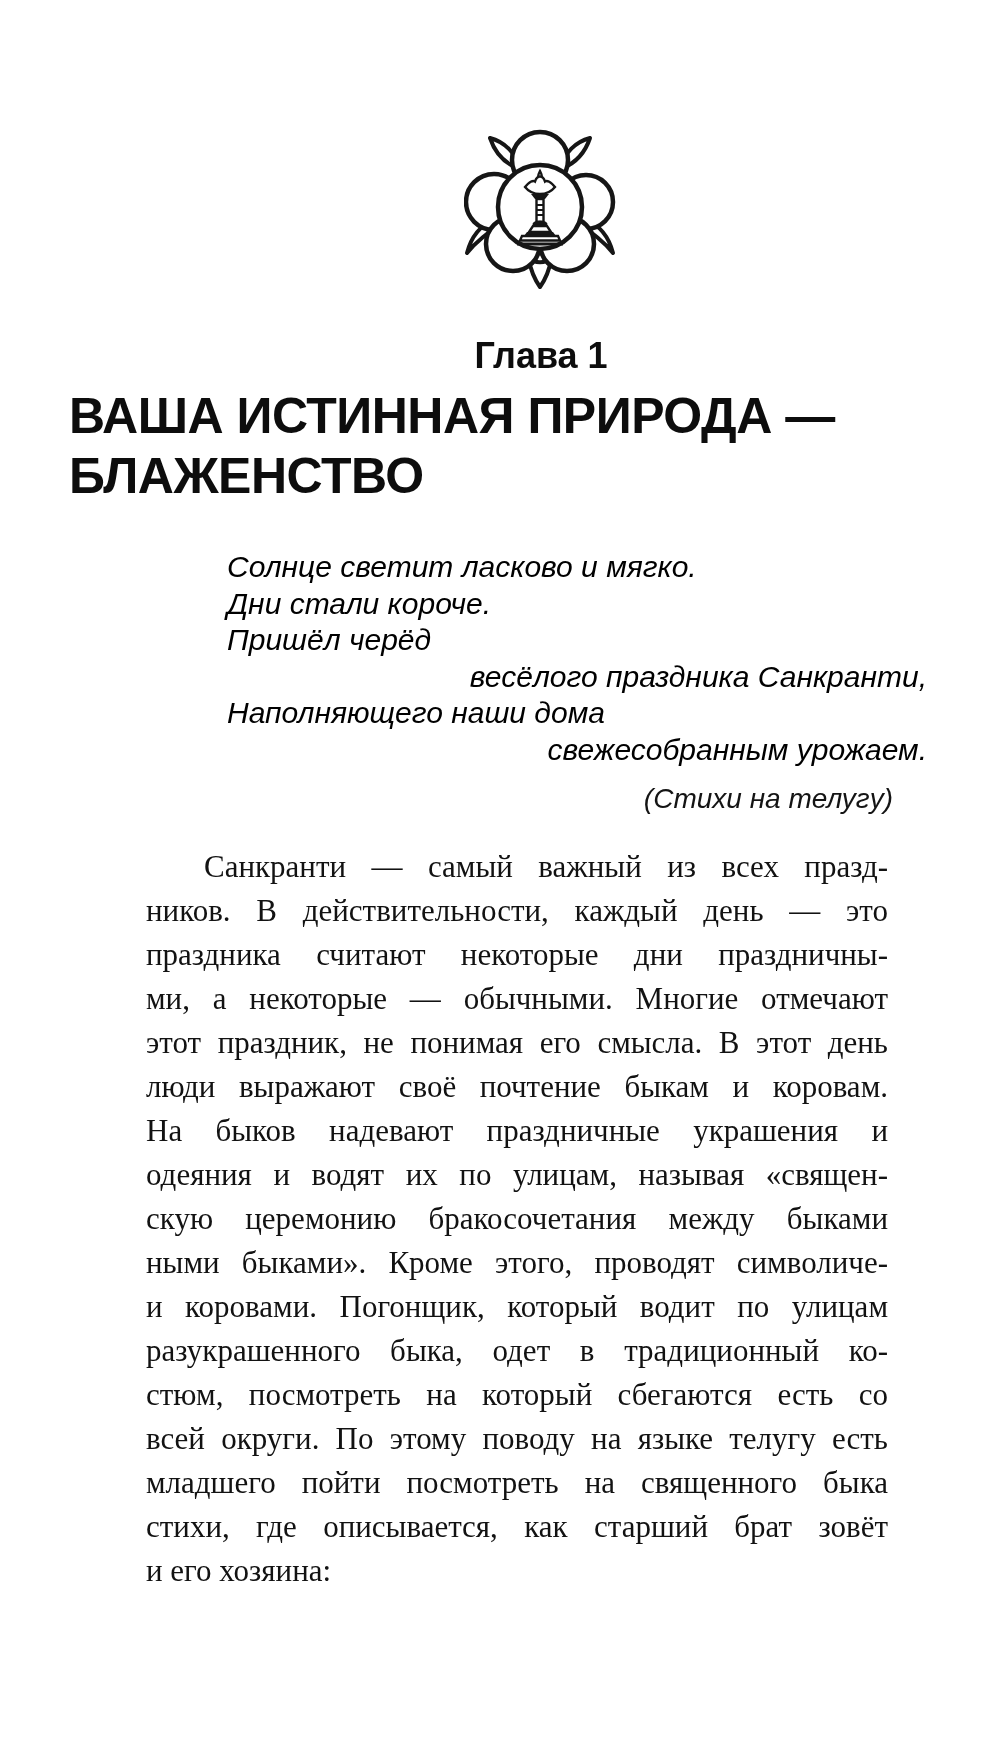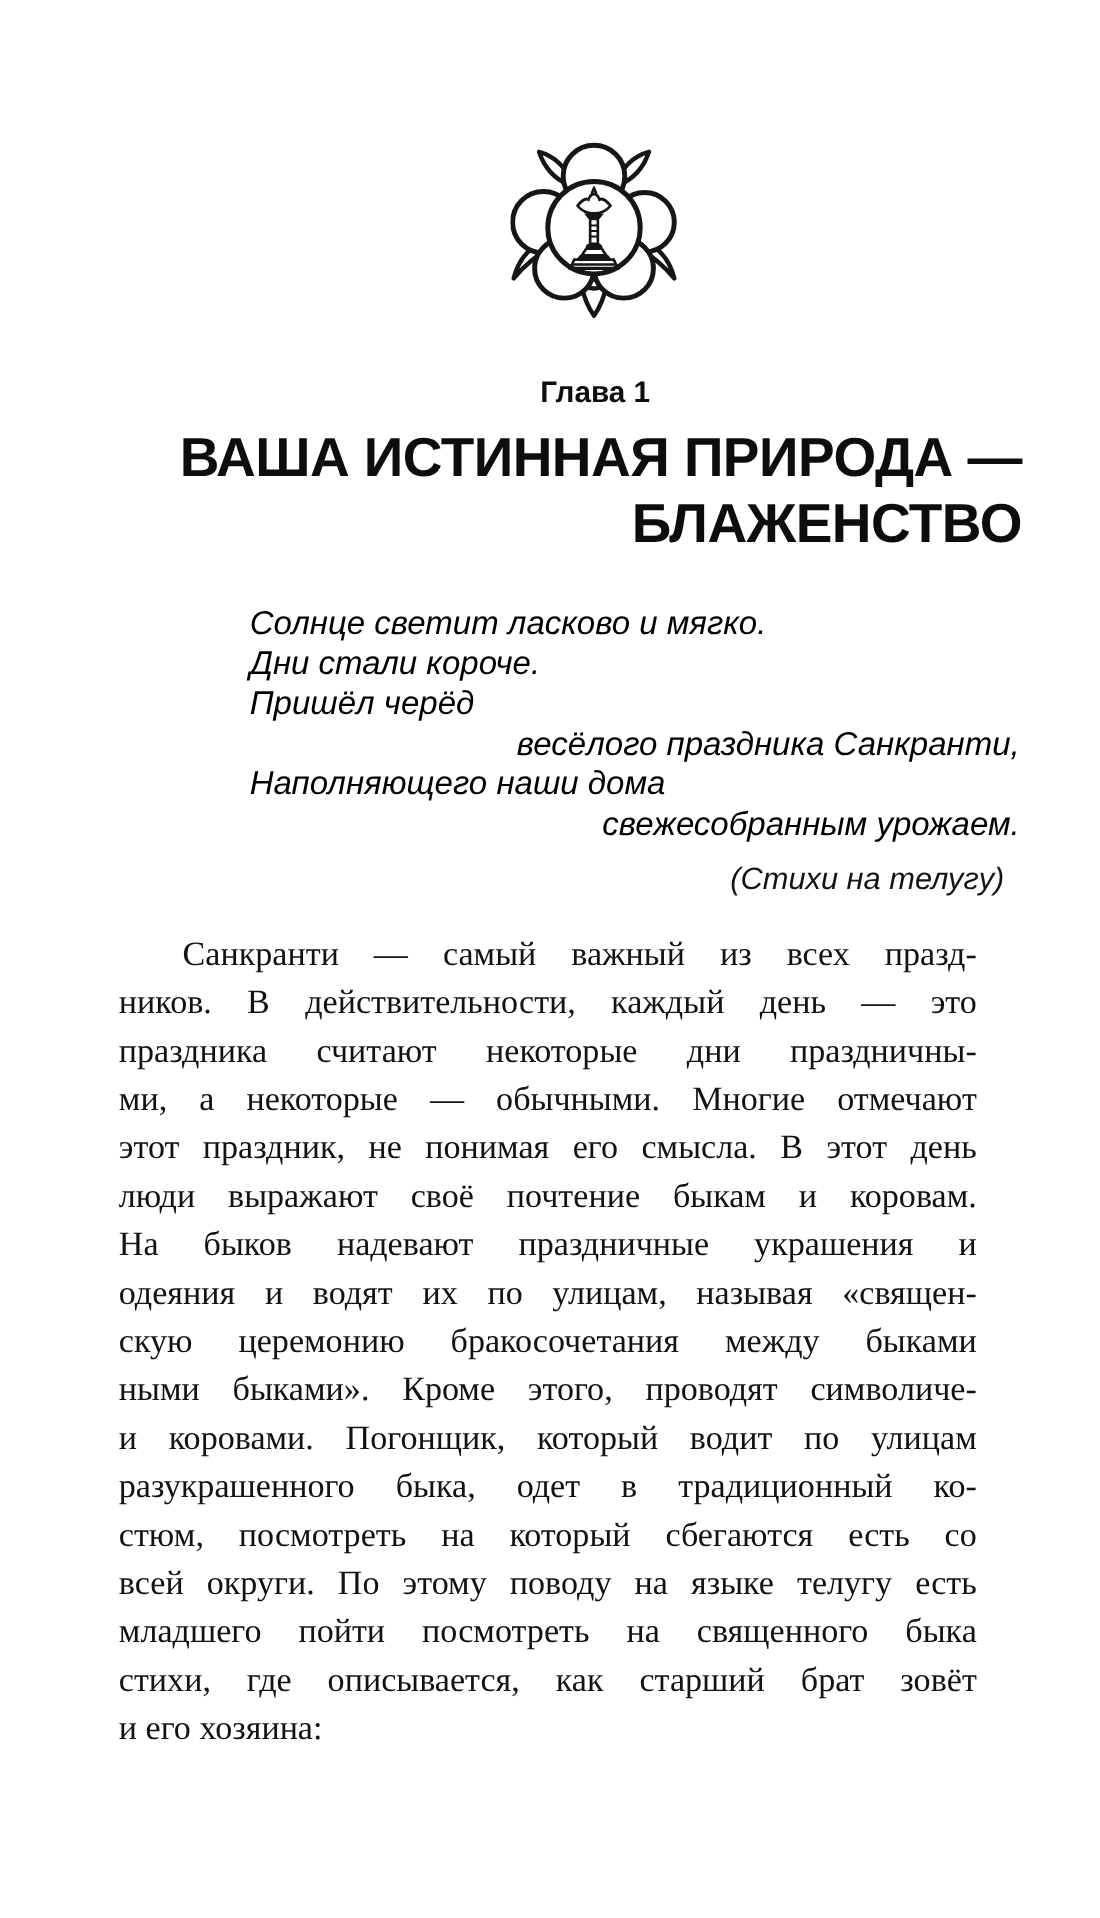--- a/index.html
+++ b/index.html
@@ -10,50 +10,50 @@
     font-family:"Liberation Serif", serif;
   }
   .page { position:absolute; inset:0; }
 
   .emblem { position:absolute; left:464px; top:126px; width:152px; height:164px; }
   .emblem svg { display:block; width:100%; height:100%; }
 
   .chapter-label {
     position:absolute; top:341px; left:541px; transform:translateX(-50%);
     font-family:"Liberation Sans", sans-serif; font-weight:700;
-    font-size:27px; line-height:30px; color:var(--heading); white-space:nowrap;
+    font-size:36px; line-height:30px; color:var(--heading); white-space:nowrap;
   }
 
   .chapter-title {
     position:absolute; top:386px; left:499px; transform:translateX(-50%);
-    width:860px; text-align:right;
+    width:860px; text-align:left;
     font-family:"Liberation Sans", sans-serif; font-weight:700;
     font-size:50px; line-height:60px; letter-spacing:-0.5px; color:var(--heading);
   }
 
   .poem {
     position:absolute; left:227px; top:549px; width:700px;
     font-family:"Liberation Sans", sans-serif; font-style:italic;
     font-size:30px; line-height:36.5px; color:#000000;
   }
   .poem-line { white-space:nowrap; }
   .poem-line.indent { padding-left:93px;text-align:right; }
 
   .poem-attribution {
     position:absolute; top:782px; left:0; width:893px; text-align:right;
     font-family:"Liberation Sans", sans-serif; font-style:italic;
-    font-size:28px; line-height:34px; color:#141414;margin-left:20px; 
+    font-size:28px; line-height:34px; color:#141414; 
   }
 
   .body-paragraph {
     position:absolute; left:108px; top:845px; width:780px;
     font-family:"Liberation Serif", serif;
     font-size:31px; line-height:44px; color:#121212;
   }
-  .bline { text-align:justify; text-align-last:justify; }
+  .bline { text-align:justify; text-align-last:justify;margin-left:38px; }
   .bline.first { text-indent:58px; }
   .bline.last { text-align-last:left; }
 </style>
 </head>
 <body>
 
 <div class="page">
 
   <div class="emblem">
     <svg viewBox="0 0 152 164" xmlns="http://www.w3.org/2000/svg">

